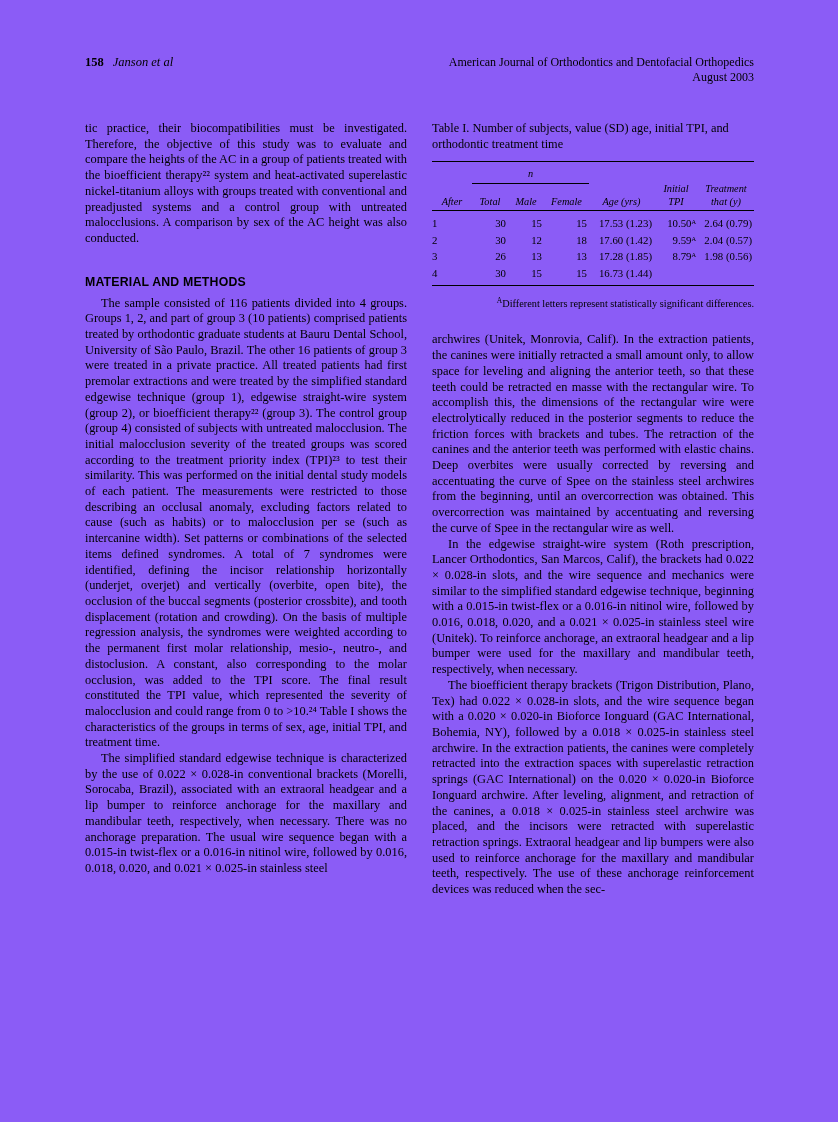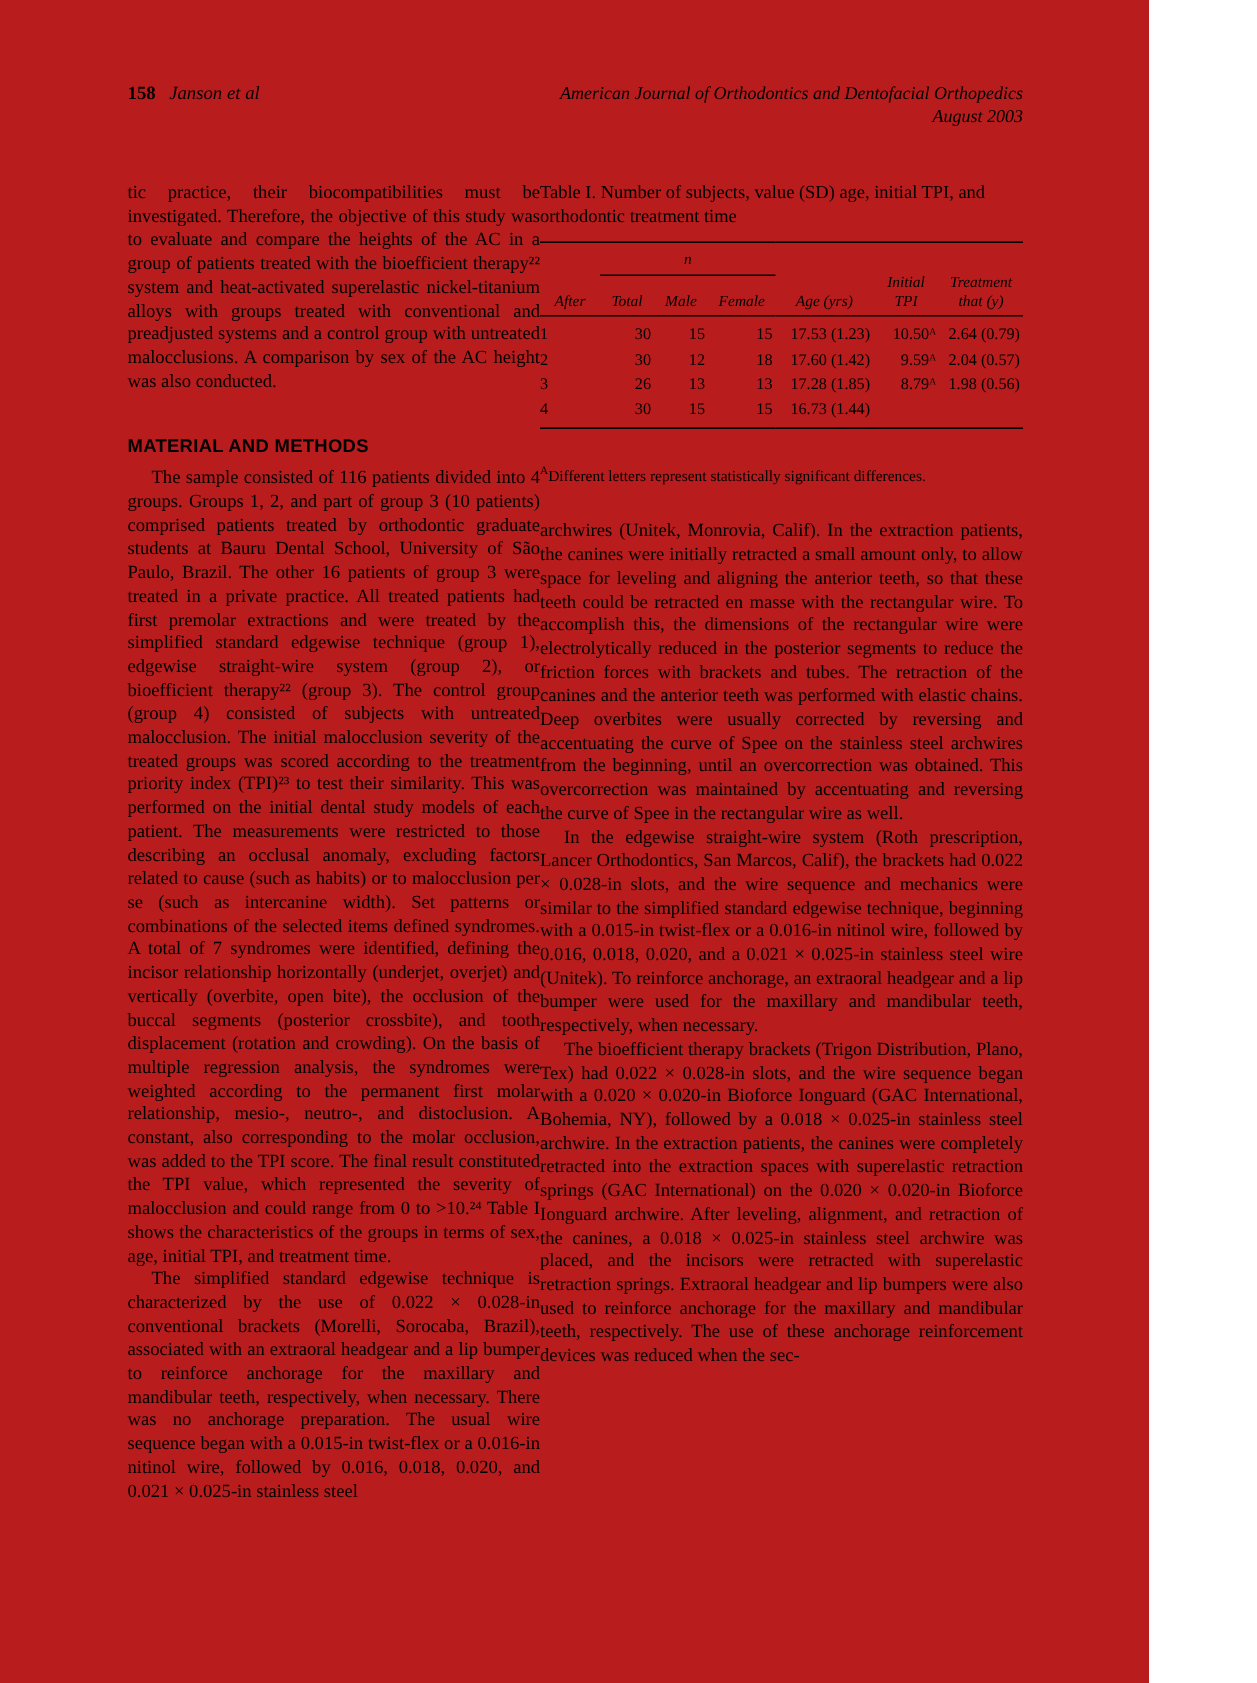--- a/index.html
+++ b/index.html
@@ -1,34 +1,34 @@
 <!DOCTYPE html>
 <html lang="en"><head>
 <meta charset="utf-8">
 <style>
   * { box-sizing: border-box; }
   html, body { margin: 0; padding: 0; background: #ffffff; }
   .page {
-    width: 766px; height: 1122px; background: #b91c1c; color: #000;
+    width: 838px; height: 1122px; background: #8b5cf6; color: #000;
     font-family: "Liberation Serif", "DejaVu Serif", serif;
     position: relative; overflow: hidden;
   }
   .content { padding: 55px 84px 0 85px; }
 
   
   .page-header {
     display: flex; justify-content: space-between; align-items: flex-start;
     font-size: 12.5px; line-height: 15px;
   }
   .page-num { font-weight: bold; margin-right: 9px; }
   .running-author { font-style: italic; }
-  .header-right { text-align: right; font-style: italic; font-size: 12px; line-height: 15px; }
+  .header-right { text-align: right; font-size: 12px; line-height: 15px; }
 
   
-  .columns { display: flex; margin-top: 36px; }
+  .columns { display: flex; gap: 25px; margin-top: 36px; }
   .col { width: 322px; }
 
   p.body-par {
     font-size: 12.4px; line-height: 15.7px; text-align: justify;
     margin: 0; hyphens: auto;
   }
   p.indent { text-indent: 16px; }
 
   h2.section-heading {
     font-family: "Liberation Sans", "DejaVu Sans", sans-serif;
@@ -52,21 +52,21 @@
   th.th-group { text-align: left; padding-left: 0; }
   th.th-n { border-bottom: 1px solid #000; padding-bottom: 1px; }
   thead tr.subhead th { padding-top: 12px; border-bottom: 1px solid #000; }
   th.rule-under { border-bottom: 1px solid #000; }
   table.data-table td {
     font-size: 10.8px; line-height: 14.5px; padding: 1px 2px; text-align: right;
   }
   table.data-table td.c-group { text-align: left; padding-left: 0; }
   tbody tr:first-child td { padding-top: 5px; }
   tbody tr:last-child td { padding-bottom: 5px; }
-  .table-footnote { font-size: 10.3px; line-height: 13px; margin-top: 21px; }
+  .table-footnote { font-size: 10.3px; line-height: 13px; margin-top: 8px; text-align: right; }
   .table-footnote sup { font-size: 7.5px; }
 </style>
 </head>
 <body>
 
 <div class="page">
   <div class="content">
 
     <header class="page-header">
       <div class="header-left">

